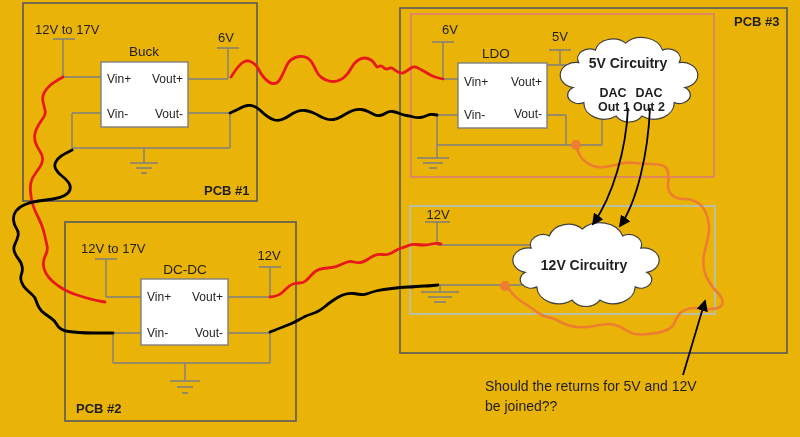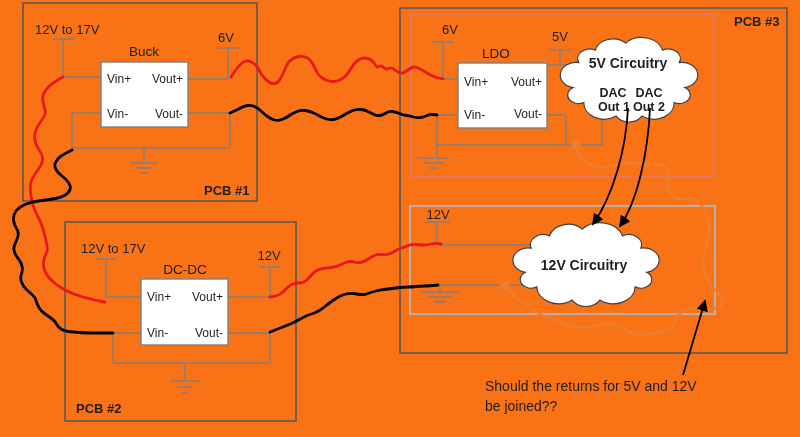--- a/index.html
+++ b/index.html
@@ -1,16 +1,16 @@
 <!DOCTYPE html>
 <html><head>
 <meta charset="utf-8">
 <style>
   html,body{margin:0;padding:0;background:#ffffff;}
-  .stage{position:relative;width:800px;height:437px;background:#f97316;overflow:hidden;}
+  .stage{position:relative;width:800px;height:437px;background:#eab308;overflow:hidden;}
   svg{display:block;}
   text{font-family:"Liberation Sans",sans-serif;fill:#1f1f1f;}
   .t13{font-size:13px;}
   .t12{font-size:12px;}
   .t14{font-size:13.5px;}
   .cloudtxt{font-size:14px;font-weight:600;}
   .dactxt{font-size:12.5px;font-weight:600;}
   .qtxt{font-size:14px;}
   .ttl{font-size:13px;font-weight:600;}
   .gline{fill:none;stroke-width:1.4;}

